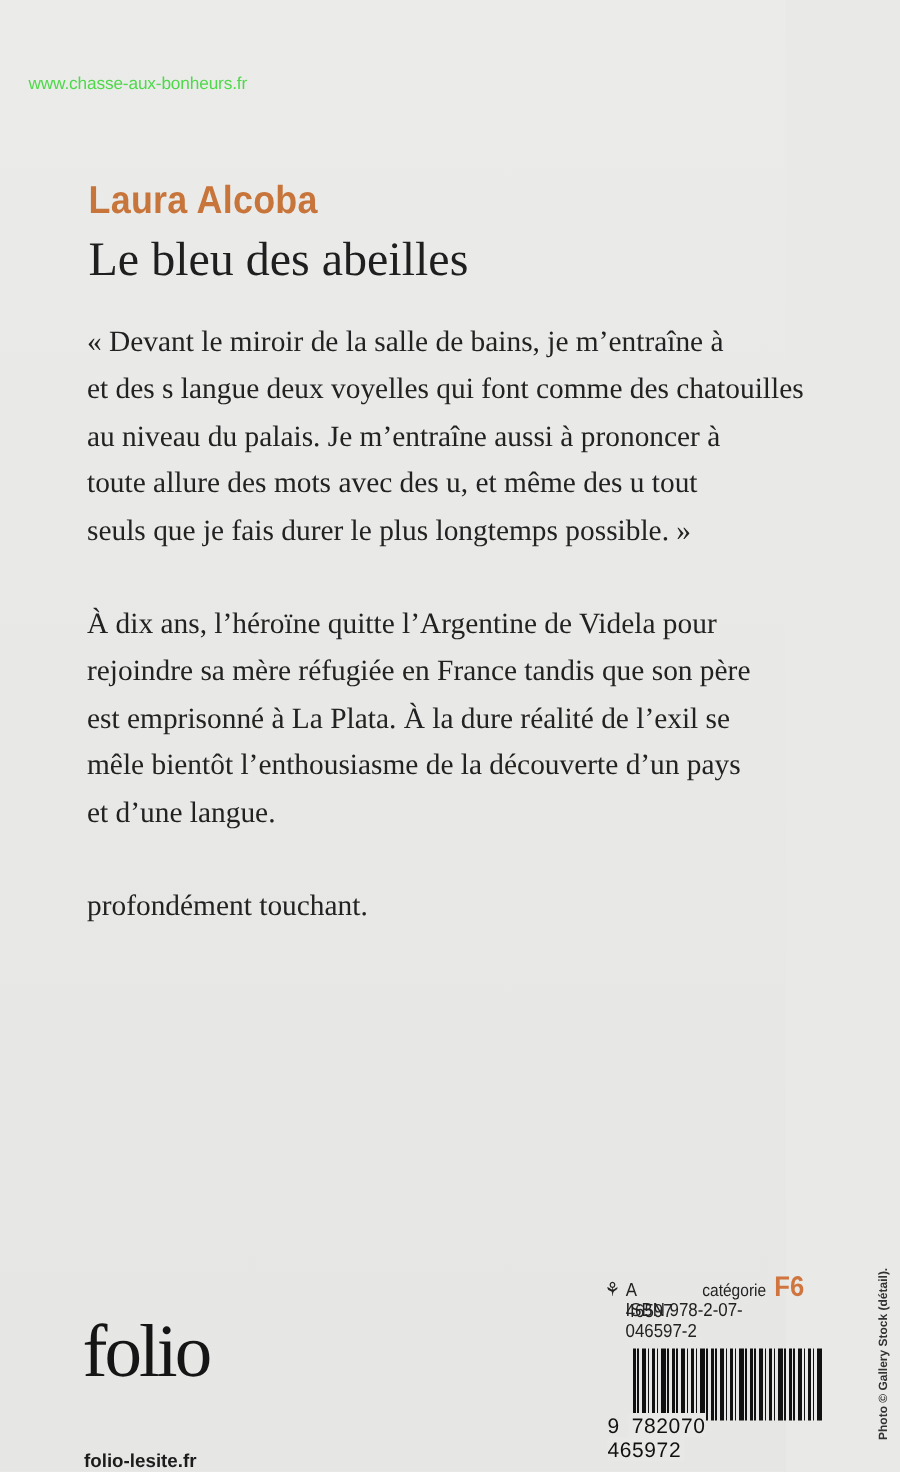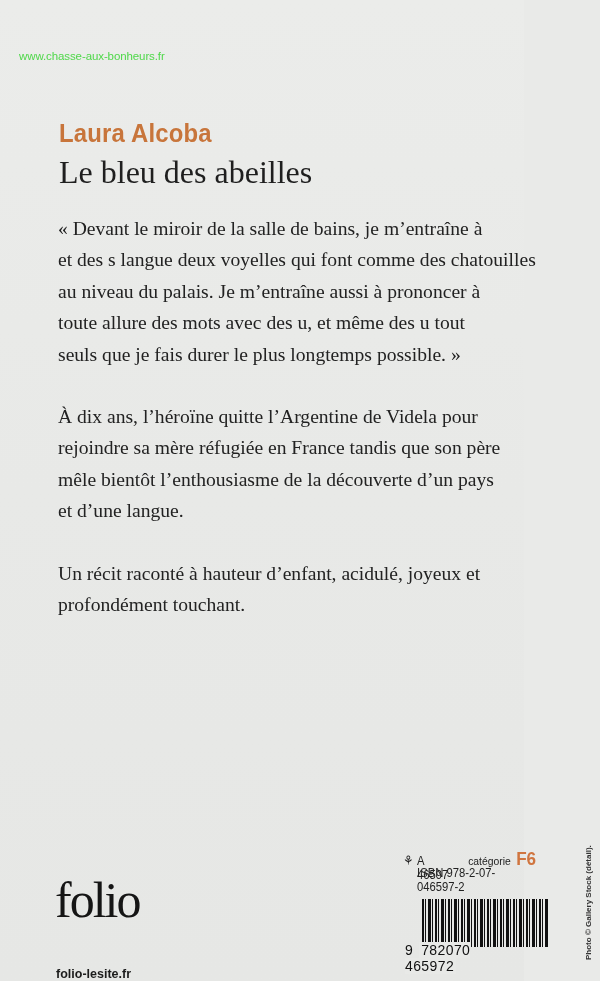--- a/index.html
+++ b/index.html
@@ -95,25 +95,25 @@
     <p>
       <span class="line">« Devant le miroir de la salle de bains, je m’entraîne à</span>
       <span class="line">et des s langue deux voyelles qui font comme des chatouilles</span>
       <span class="line">au niveau du palais. Je m’entraîne aussi à prononcer à</span>
       <span class="line">toute allure des mots avec des u, et même des u tout</span>
       <span class="line">seuls que je fais durer le plus longtemps possible. »</span>
     </p>
     <p>
       <span class="line">À dix ans, l’héroïne quitte l’Argentine de Videla pour</span>
       <span class="line">rejoindre sa mère réfugiée en France tandis que son père</span>
+      <span class="line">est emprisonné à La Plata. À la dure réalité de l’exil se</span>
       <span class="line">mêle bientôt l’enthousiasme de la découverte d’un pays</span>
       <span class="line">et d’une langue.</span>
     </p>
     <p>
-      <span class="line">Un récit raconté à hauteur d’enfant, acidulé, joyeux et</span>
       <span class="line">profondément touchant.</span>
     </p>
   </div>
 
   <div class="folio-logo">folio</div>
   <div class="folio-site">folio-lesite.fr</div>
 
   <div class="codeline">
     <span class="gallimard-icon">⚘</span>
     <span>A 46597</span>

